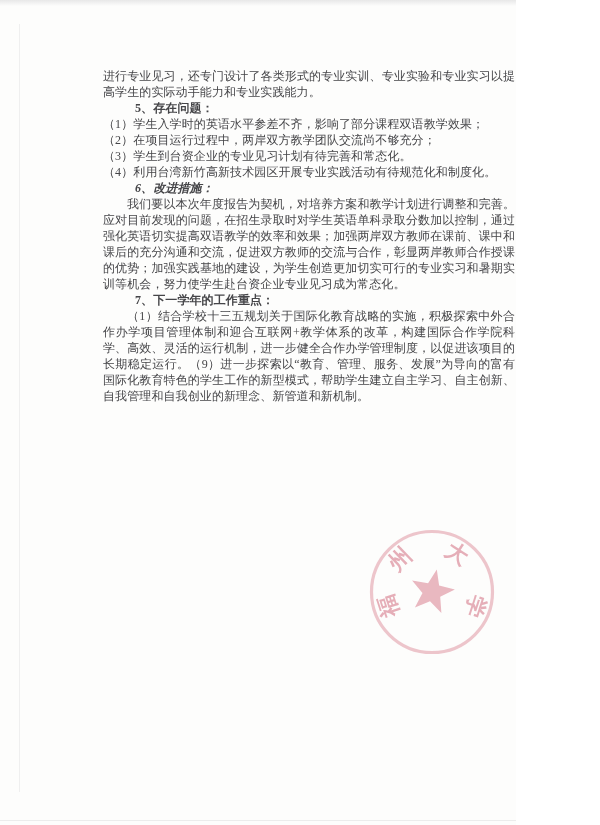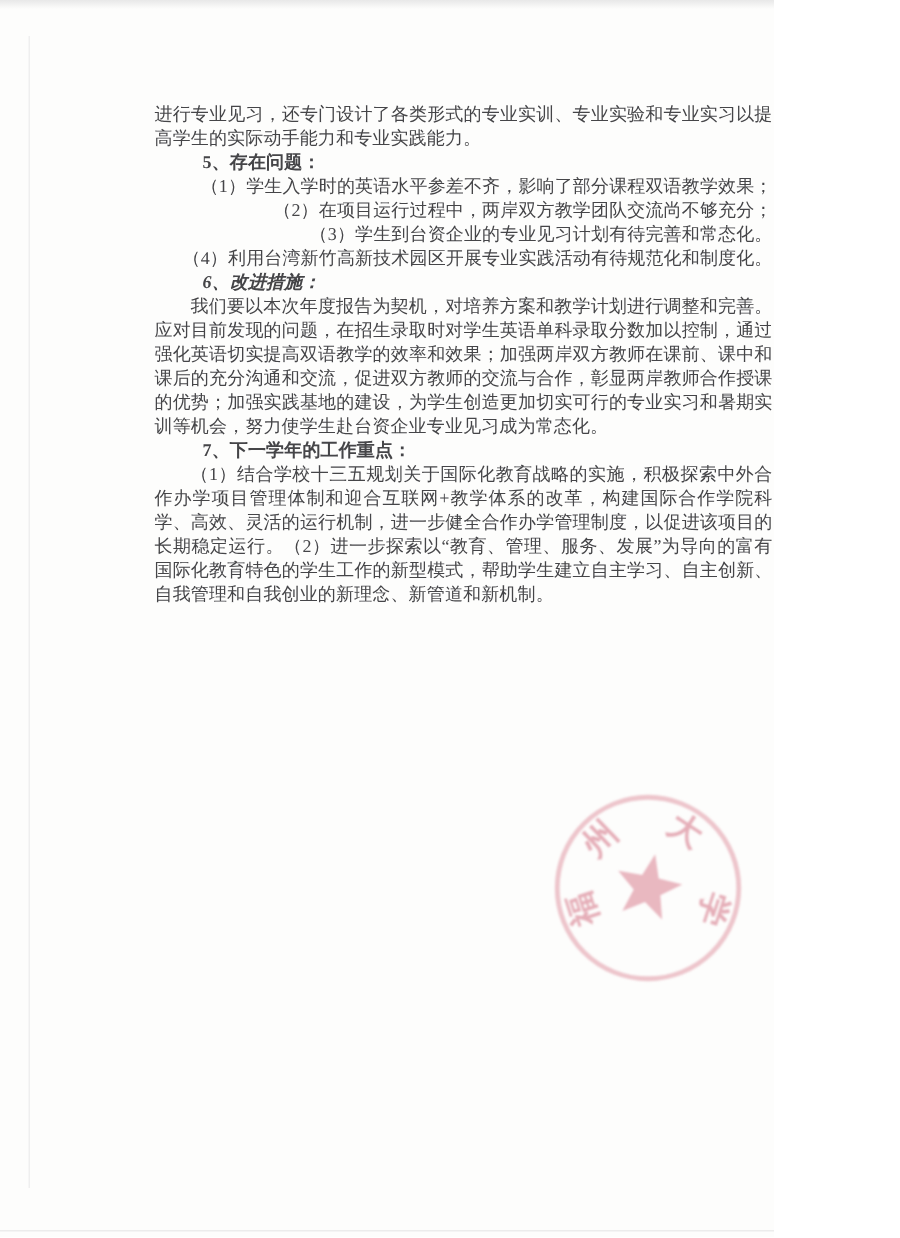--- a/index.html
+++ b/index.html
@@ -52,21 +52,21 @@
     margin-left: 12px;
     text-align: left;
     padding-left: 32px;
   }
   .h5 { margin-top: 18px; }
   .h6 { margin-top: 12px; font-style: italic; }
   .h7 { margin-top: 12px; }
   .item {
     margin-left: 26px;
     margin-top: 10px;
-    text-align: right;
+    text-align: left;
   }
   .item-first { margin-top: 11px; }
   .item-last { margin-left: 30px; }
   .para-indent {
     text-indent: 24px;
     margin-top: 13px;
   }
   
   .stamp {
     position: absolute;
@@ -102,21 +102,21 @@
     <p class="item">（2）在项目运行过程中，两岸双方教学团队交流尚不够充分；</p>
     <p class="item">（3）学生到台资企业的专业见习计划有待完善和常态化。</p>
     <p class="item item-last">（4）利用台湾新竹高新技术园区开展专业实践活动有待规范化和制度化。</p>
 
     <p class="heading h6">6、改进措施：</p>
 
     <p class="para-indent">我们要以本次年度报告为契机，对培养方案和教学计划进行调整和完善。应对目前发现的问题，在招生录取时对学生英语单科录取分数加以控制，通过强化英语切实提高双语教学的效率和效果；加强两岸双方教师在课前、课中和课后的充分沟通和交流，促进双方教师的交流与合作，彰显两岸教师合作授课的优势；加强实践基地的建设，为学生创造更加切实可行的专业实习和暑期实训等机会，努力使学生赴台资企业专业见习成为常态化。</p>
 
     <p class="heading h7">7、下一学年的工作重点：</p>
 
-    <p class="para-indent">（1）结合学校十三五规划关于国际化教育战略的实施，积极探索中外合作办学项目管理体制和迎合互联网+教学体系的改革，构建国际合作学院科学、高效、灵活的运行机制，进一步健全合作办学管理制度，以促进该项目的长期稳定运行。（2）进一步探索以“教育、管理、服务、发展”为导向的富有国际化教育特色的学生工作的新型模式，帮助学生建立自主学习、自主创新、自我管理和自我创业的新理念、新管道和新机制。</p>
+    <p class="para-indent">（1）结合学校十三五规划关于国际化教育战略的实施，积极探索中外合作办学项目管理体制和迎合互联网+教学体系的改革，构建国际合作学院科学、高效、灵活的运行机制，进一步健全合作办学管理制度，以促进该项目的长期稳定运行。（9）进一步探索以“教育、管理、服务、发展”为导向的富有国际化教育特色的学生工作的新型模式，帮助学生建立自主学习、自主创新、自我管理和自我创业的新理念、新管道和新机制。</p>
 
   </div>
 
   <svg class="stamp" width="170" height="170" viewBox="0 0 170 170">
     <defs>
       <filter id="inkblur" x="-10%" y="-10%" width="120%" height="120%">
         <feGaussianBlur stdDeviation="0.55"></feGaussianBlur>
       </filter>
     </defs>
     <g filter="url(#inkblur)">

